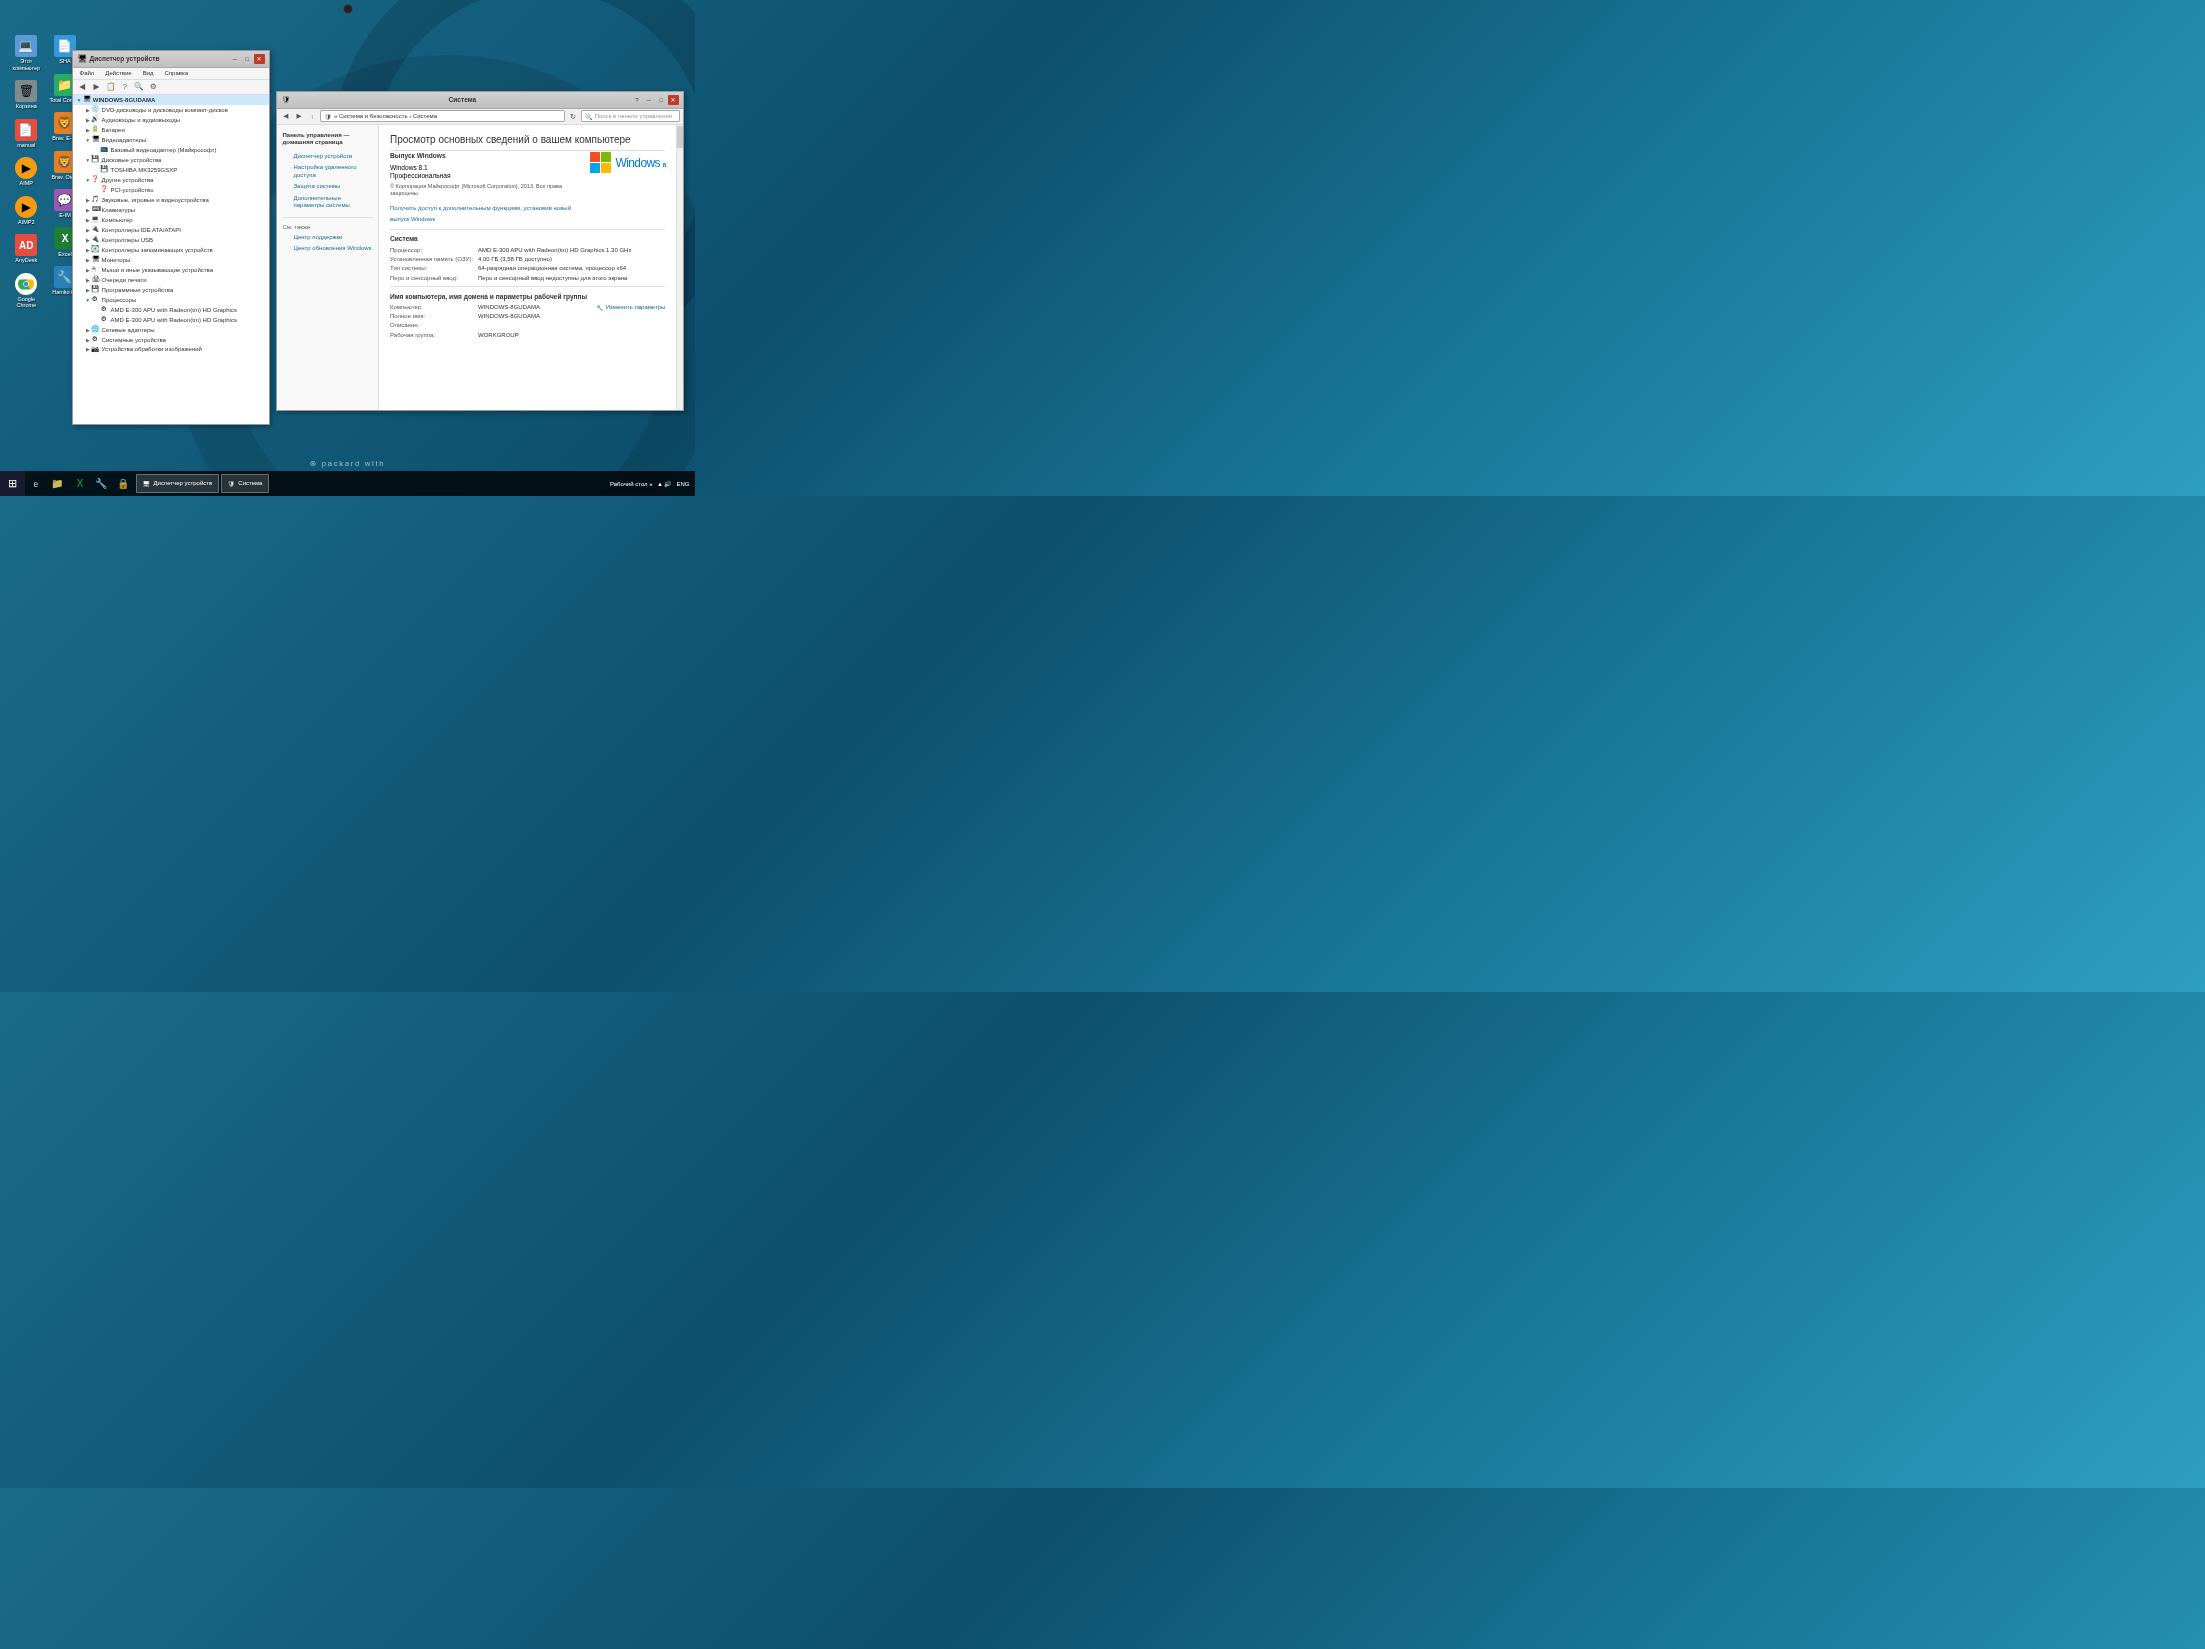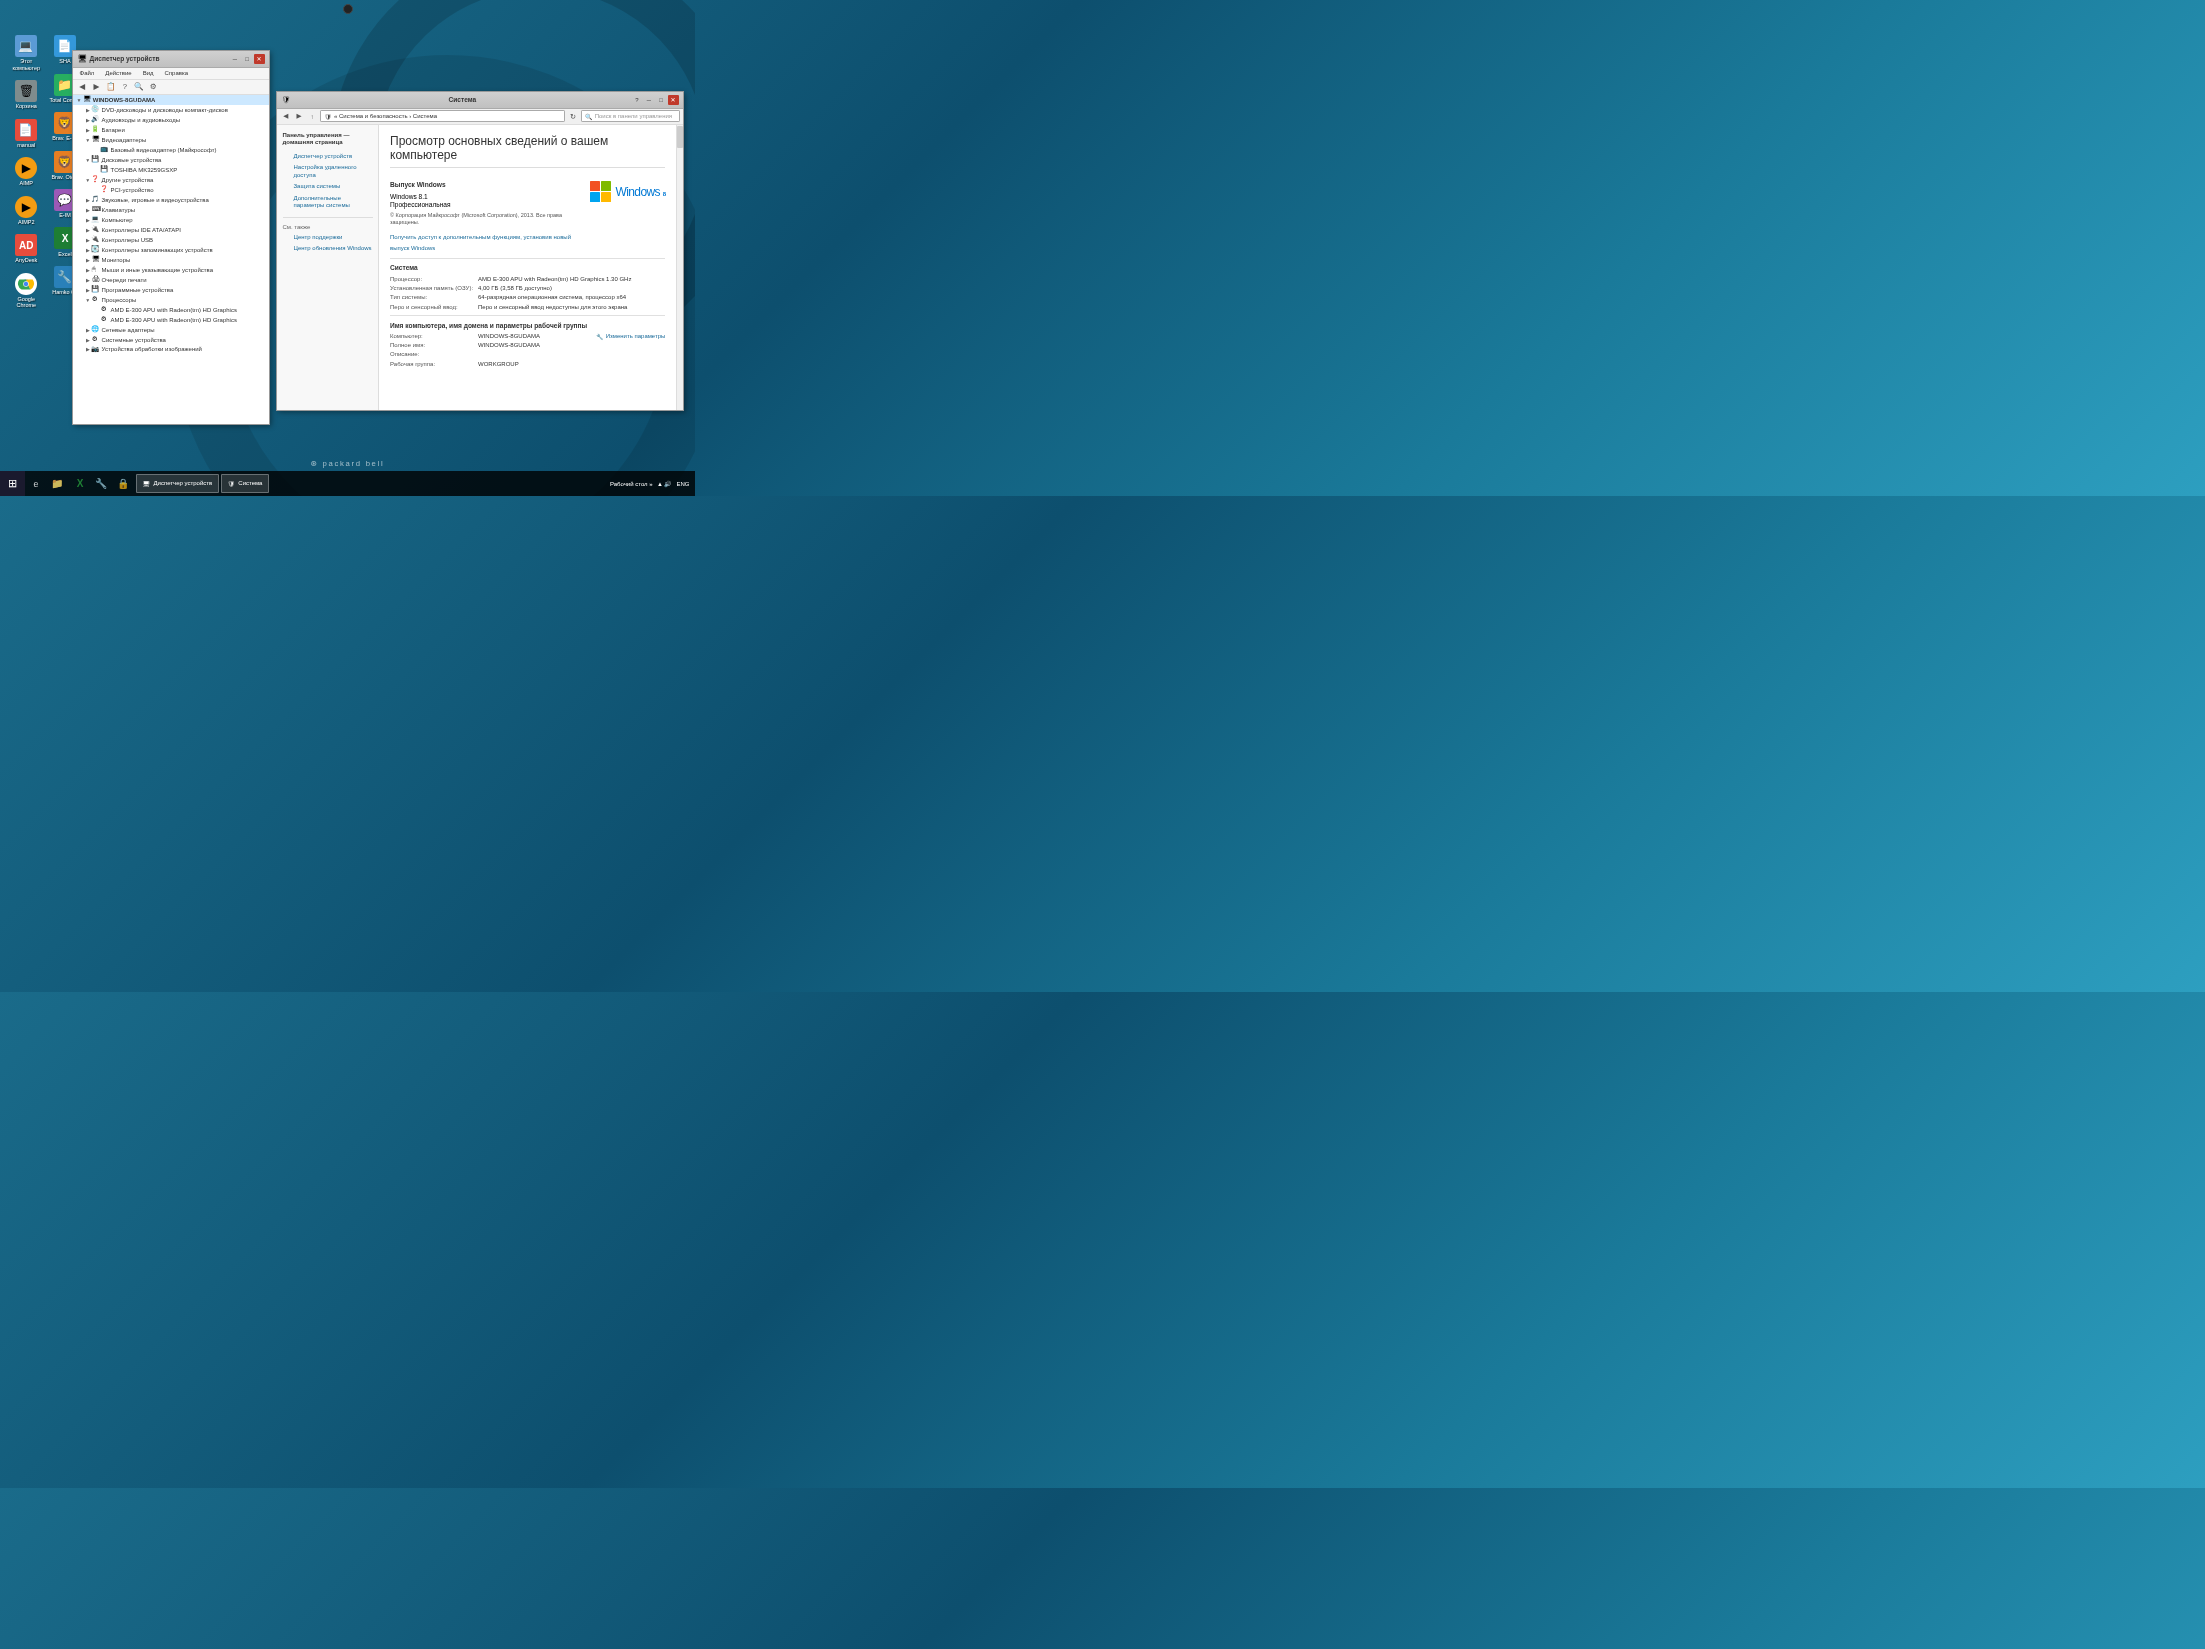--- a/index.html
+++ b/index.html
@@ -407,24 +407,24 @@
       margin: 4.4px 0 2.2px 0;
     }
 
     .sys-main-content {
       flex: 1;
       padding: 8.8px 11px;
       overflow-y: auto;
       background: white;
     }
     .sys-main-title {
-      font-size: 12px;
+      font-size: 10px;
       color: #333;
       font-weight: normal;
-      margin-bottom: 13px;
+      margin-bottom: 1px;
       padding-bottom: 5.5px;
       border-bottom: 0.6px solid #ddd;
     }
     .section-heading {
       font-size: 6.6px;
       color: #333;
       font-weight: bold;
       margin-bottom: 4.4px;
     }
     .info-row {
@@ -899,21 +899,21 @@
     </div>
 
     <div class="scrollbar-right">
       <div class="scrollbar-thumb"></div>
     </div>
   </div>
 </div>
 
 <div class="packard-bell">
   <span>⊛ </span>
-  <span>packard bell</span>
+  <span>packard with</span>
 </div>
 
 <div class="taskbar">
   <div class="taskbar-start">⊞</div>
   <div class="taskbar-btn" style="font-size:8.8px;">e</div>
   <div class="taskbar-btn">📁</div>
   <div class="taskbar-btn" style="color:#1e7e34; font-weight:bold;">X</div>
   <div class="taskbar-btn">🔧</div>
   <div class="taskbar-btn">🔒</div>
 

